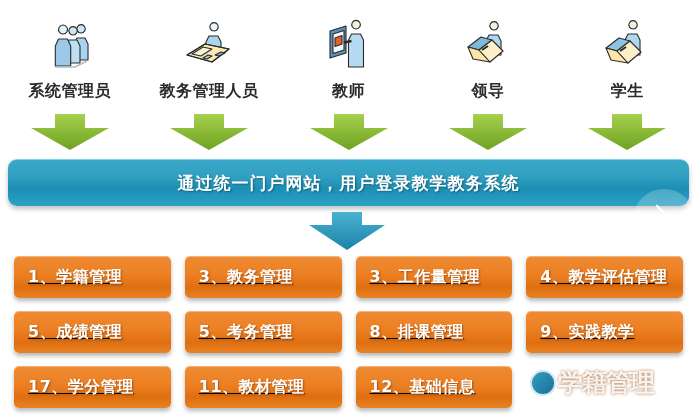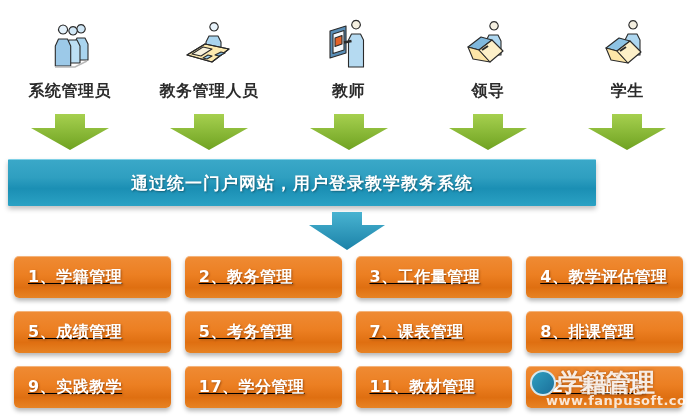--- a/index.html
+++ b/index.html
@@ -68,23 +68,23 @@
     width: 86px;
     height: 40px;
     display: block;
   }
 
   
   #portal-banner {
     position: absolute;
     left: 8px;
     top: 159px;
-    width: 588px;
+    width: 681px;
     height: 46px;
-    border-radius: 1px;
+    border-radius: 9px;
     background: linear-gradient(to bottom, #3aa8c8 0%, #2f9fc0 38%, #1b8fb4 62%, #2ba2c4 100%);
     box-shadow: 0 3px 5px rgba(0,0,0,0.25);
     display: flex;
     align-items: center;
     justify-content: center;
     border-top: 1px solid #7fd0e6;
   }
   #portal-banner-text {
     color: #ffffff;
     font-size: 17px;
@@ -329,36 +329,33 @@
       </defs>
     <path d="M27 2 L57 2 L57 15 L80 15 L42 40 L4 15 L27 15 Z" fill="url(#ba1)"></path>
   </svg>
 </div>
 
 <div id="modules-grid">
   <div class="module-box">
     <span class="module-label">1、学籍管理</span>
   </div>
   <div class="module-box">
-    <span class="module-label">2、教务管理</span>
+    <span class="module-label">3、教务管理</span>
   </div>
   <div class="module-box">
     <span class="module-label">3、工作量管理</span>
   </div>
   <div class="module-box">
     <span class="module-label">4、教学评估管理</span>
   </div>
   <div class="module-box">
     <span class="module-label">5、成绩管理</span>
   </div>
   <div class="module-box">
     <span class="module-label">5、考务管理</span>
-  </div>
-  <div class="module-box">
-    <span class="module-label">7、课表管理</span>
   </div>
   <div class="module-box">
     <span class="module-label">8、排课管理</span>
   </div>
   <div class="module-box">
     <span class="module-label">9、实践教学</span>
   </div>
   <div class="module-box">
     <span class="module-label">17、学分管理</span>
   </div>

